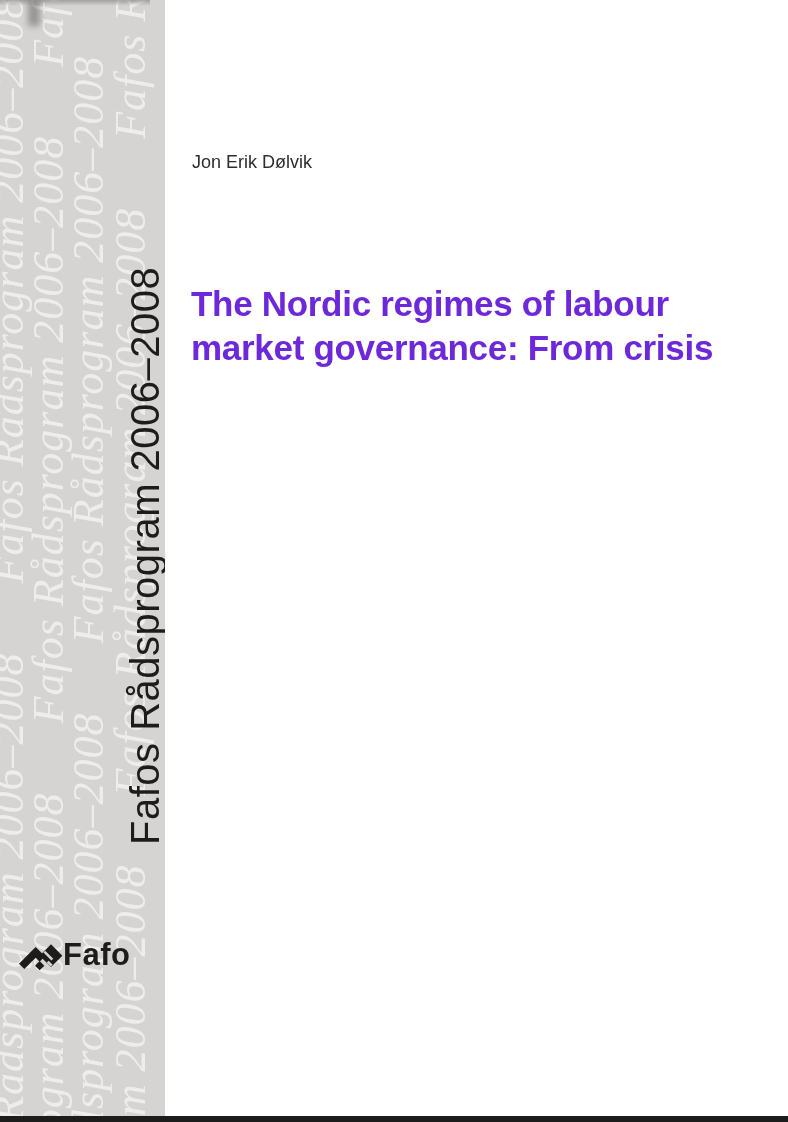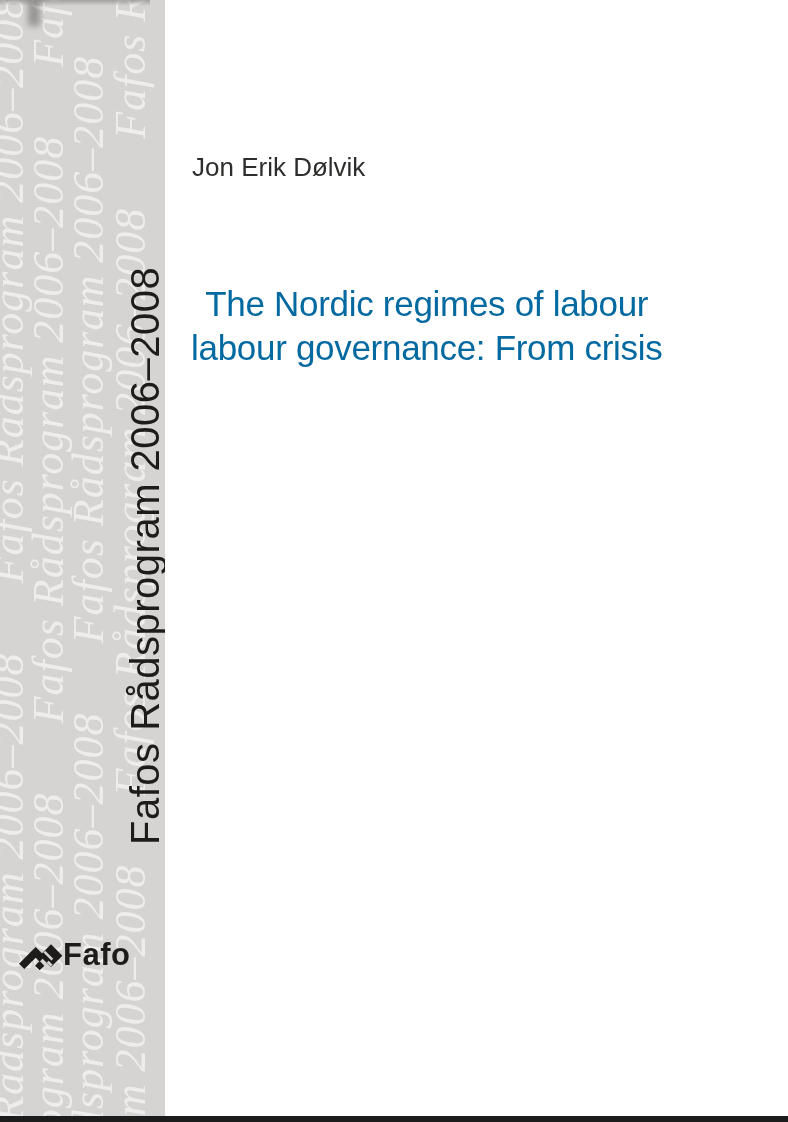--- a/index.html
+++ b/index.html
@@ -27,23 +27,23 @@
     font-weight:400;color:#1d1c1a;letter-spacing:0.5px;
   }
 
   
   .artifact-top{position:absolute;left:0;top:0;width:150px;height:6px;
     background:linear-gradient(#8f8f8f,rgba(143,143,143,0));opacity:.75;}
   .artifact-tick{position:absolute;left:28px;top:0;width:12px;height:26px;
     background:#4a4a4a;opacity:.45;filter:blur(3px);}
 
   
-  .author{position:absolute;left:192px;top:152px;font-size:26px;color:#2e2d2b;}
+  .author{position:absolute;left:192px;top:152px;font-size:18px;color:#2e2d2b;}
   .title{position:absolute;left:191px;top:282px;margin:0;
-    font-size:35px;line-height:44px;font-weight:400;color:#0369a1;letter-spacing:-0.3px;text-align:center;}
+    font-size:35px;line-height:44px;font-weight:700;color:#6d28d9;letter-spacing:-0.3px;}
   .title .tl{display:block;}
 
   
   .logo{position:absolute;left:19px;top:935px;display:flex;align-items:center;gap:0;z-index:3;}
   .logo-icon{width:44px;height:40px;display:block;}
   .logo-text{font-size:31px;font-weight:700;color:#1d1c1a;letter-spacing:0.5px;}
 
   
   .bottom-bar{position:absolute;left:0;bottom:0;width:788px;height:6px;background:#1c1c1c;}
 </style>
@@ -61,21 +61,21 @@
     <span class="program-label">Fafos Rådsprogram 2006–2008</span>
 
     <div class="artifact-top"></div>
     <div class="artifact-tick"></div>
   </div>
 
   <div>
     <div class="author">Jon Erik Dølvik</div>
     <h1 class="title">
       <span class="tl">The Nordic regimes of labour</span>
-      <span class="tl">labour governance: From crisis</span>
+      <span class="tl">market governance: From crisis</span>
     </h1>
   </div>
 
   <div class="logo">
     <svg class="logo-icon" viewBox="0 0 66 56" aria-hidden="true">
       <g fill="#1d1c1a">
         <path d="M0 41 L25 16 L39 30 L31 38 L25 32 L8 49 Z"></path>
         <path d="M31 37 L38 44 L31 51 L24 44 Z"></path>
         <path d="M48 12 L65 29 L48 46 L31 29 Z"></path>
       </g>

